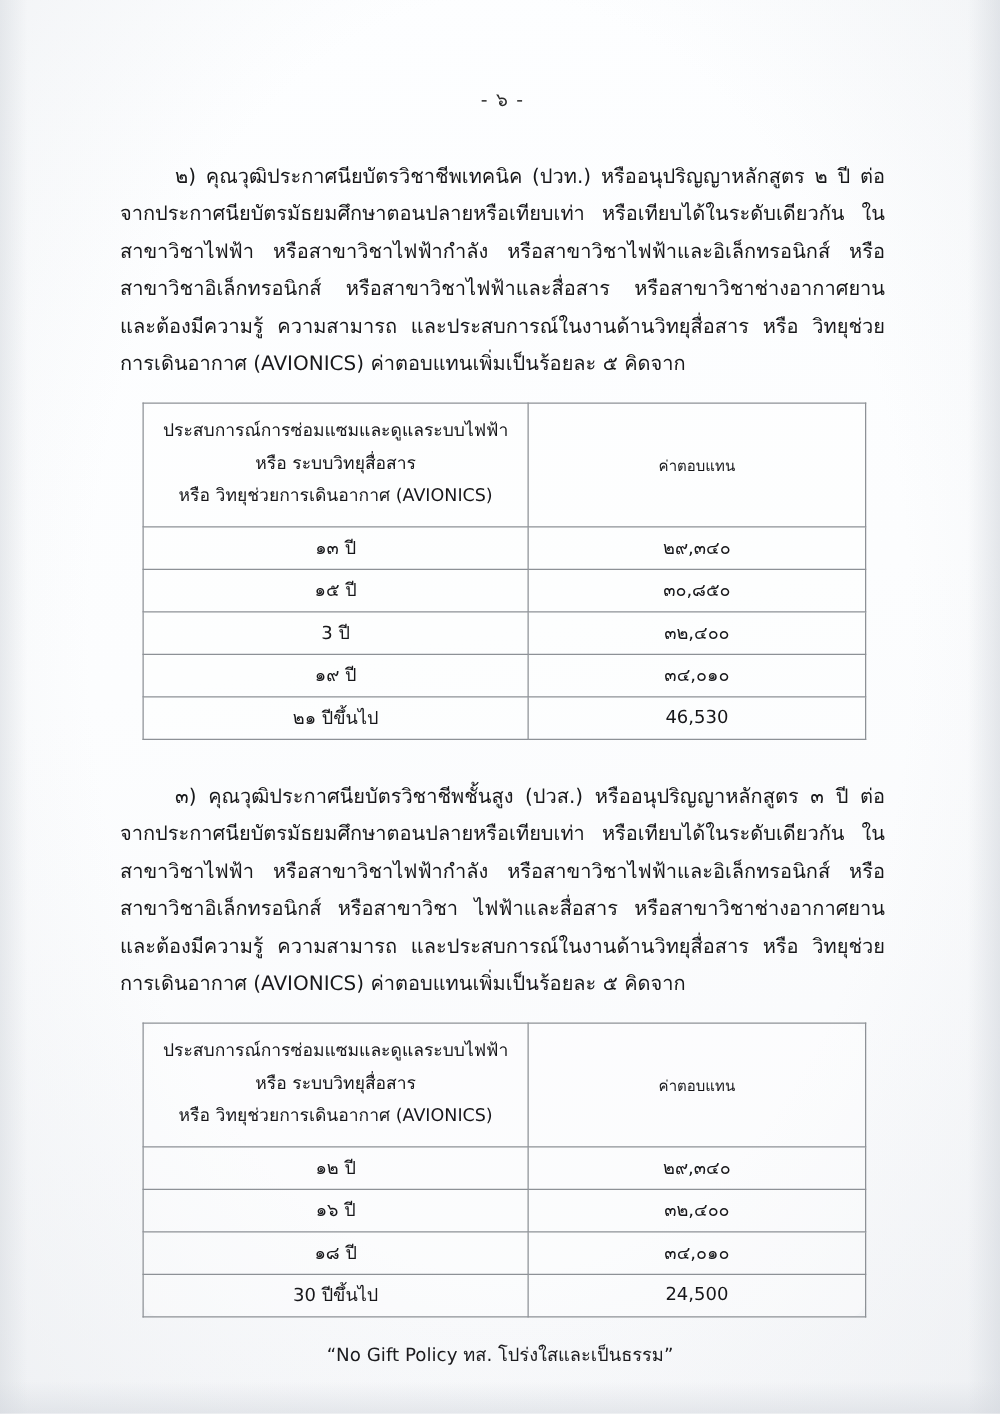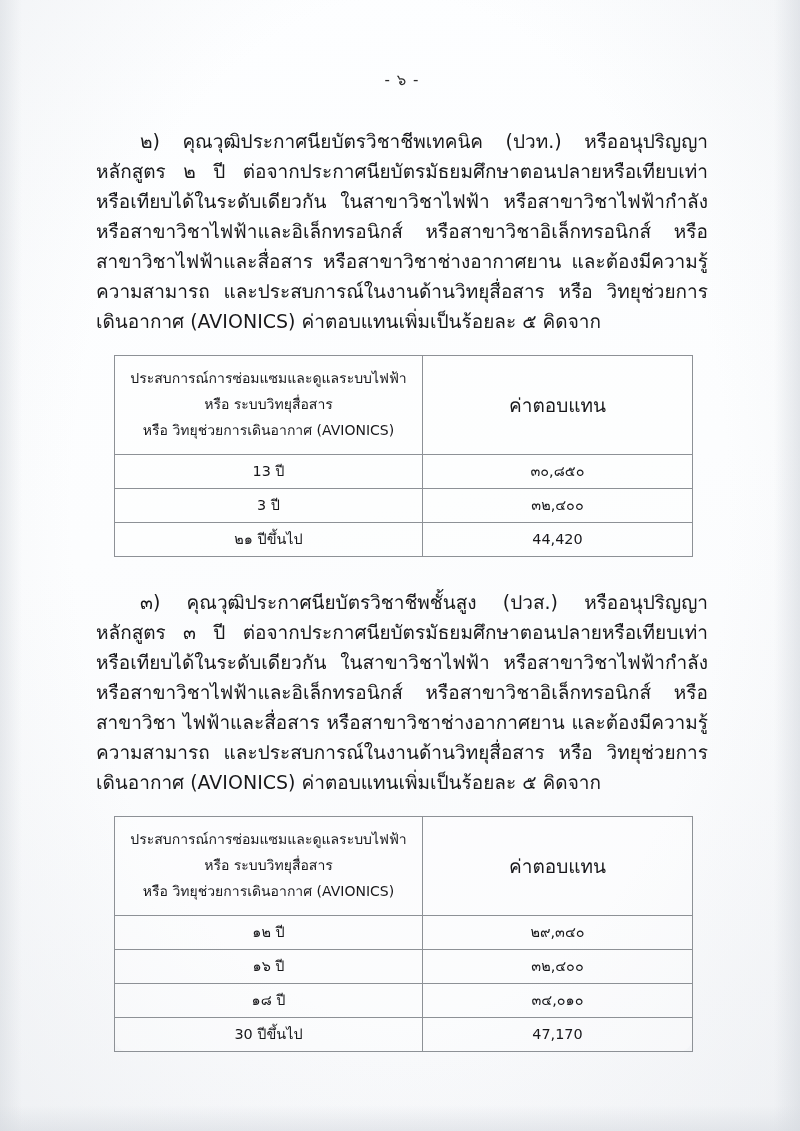--- a/index.html
+++ b/index.html
@@ -62,21 +62,21 @@
   .page-number {
     text-align: center;
     font-size: 15px;
     letter-spacing: 1px;
     margin-top: 68px;
     color: #2a2a2a;
   }
 
   .para {
     margin-top: 34px;
-    font-size: 19px;
+    font-size: 16px;
     line-height: 30px;
     text-align: justify;
     text-justify: inter-word;
     color: #18181a;
     word-break: break-word;
   }
   .para.second {
     margin-top: 30px;
   }
   .para .indent {
@@ -105,21 +105,21 @@
     padding: 9px 8px 11px;
     font-size: 14px;
     line-height: 26px;
     text-align: center;
     vertical-align: middle;
   }
   th.head-cell .hl1 { display: block; }
   th.head-cell .hl2 { display: block; }
   th.head-cell .hl3 { display: block; }
   th.head-pay {
-    font-size: 19px;
+    font-size: 12px;
     text-align: center;
     vertical-align: middle;
   }
 
   td.cell-years,
   td.cell-amount {
     height: 27px;
     padding: 2px 6px 4px;
     font-size: 14.4px;
     text-align: center;
@@ -163,30 +163,38 @@
           <th class="head-cell">
             <span class="hl1">ประสบการณ์การซ่อมแซมและดูแลระบบไฟฟ้า</span>
             <span class="hl2">หรือ ระบบวิทยุสื่อสาร</span>
             <span class="hl3">หรือ วิทยุช่วยการเดินอากาศ (AVIONICS)</span>
           </th>
           <th class="head-pay">ค่าตอบแทน</th>
         </tr>
       </thead>
       <tbody>
         <tr>
-          <td class="cell-years">13 ปี</td>
+          <td class="cell-years">๑๓ ปี</td>
+          <td class="cell-amount">๒๙,๓๔๐</td>
+        </tr>
+        <tr>
+          <td class="cell-years">๑๕ ปี</td>
           <td class="cell-amount">๓๐,๘๕๐</td>
         </tr>
         <tr>
           <td class="cell-years">3 ปี</td>
           <td class="cell-amount">๓๒,๔๐๐</td>
         </tr>
         <tr>
+          <td class="cell-years">๑๙ ปี</td>
+          <td class="cell-amount">๓๔,๐๑๐</td>
+        </tr>
+        <tr>
           <td class="cell-years">๒๑ ปีขึ้นไป</td>
-          <td class="cell-amount">44,420</td>
+          <td class="cell-amount">46,530</td>
         </tr>
       </tbody>
     </table>
 
     <p class="para second"><span class="indent"></span><span>๓) คุณวุฒิประกาศนียบัตรวิชาชีพชั้นสูง (ปวส.) หรืออนุปริญญาหลักสูตร ๓ ปี ต่อจากประกาศนียบัตรมัธยมศึกษาตอนปลายหรือเทียบเท่า หรือเทียบได้ในระดับเดียวกัน ในสาขาวิชาไฟฟ้า หรือสาขาวิชาไฟฟ้ากำลัง หรือสาขาวิชาไฟฟ้าและอิเล็กทรอนิกส์ หรือสาขาวิชาอิเล็กทรอนิกส์ หรือสาขาวิชา    ไฟฟ้าและสื่อสาร หรือสาขาวิชาช่างอากาศยาน และต้องมีความรู้ ความสามารถ และประสบการณ์ในงานด้านวิทยุสื่อสาร หรือ วิทยุช่วยการเดินอากาศ (AVIONICS) ค่าตอบแทนเพิ่มเป็นร้อยละ ๕ คิดจาก</span></p>
 
     <table class="pay-table">
       <colgroup>
         <col class="col-exp">
         <col class="col-pay">
@@ -209,21 +217,22 @@
         <tr>
           <td class="cell-years">๑๖ ปี</td>
           <td class="cell-amount">๓๒,๔๐๐</td>
         </tr>
         <tr>
           <td class="cell-years">๑๘ ปี</td>
           <td class="cell-amount">๓๔,๐๑๐</td>
         </tr>
         <tr>
           <td class="cell-years">30 ปีขึ้นไป</td>
-          <td class="cell-amount">47,170</td>
+          <td class="cell-amount">24,500</td>
         </tr>
       </tbody>
     </table>
 
   </div>
 
+  <div class="footer">“No Gift Policy  ทส. โปร่งใสและเป็นธรรม”</div>
 
 </div>
 
 </body></html>

